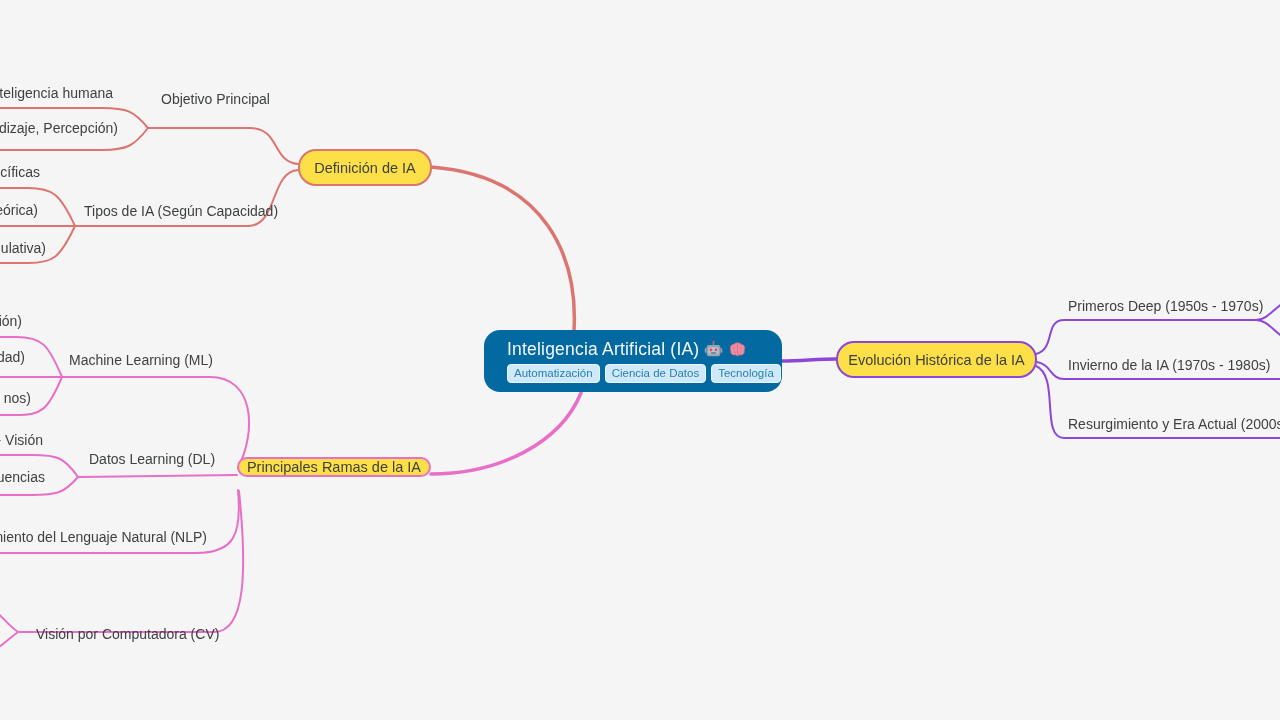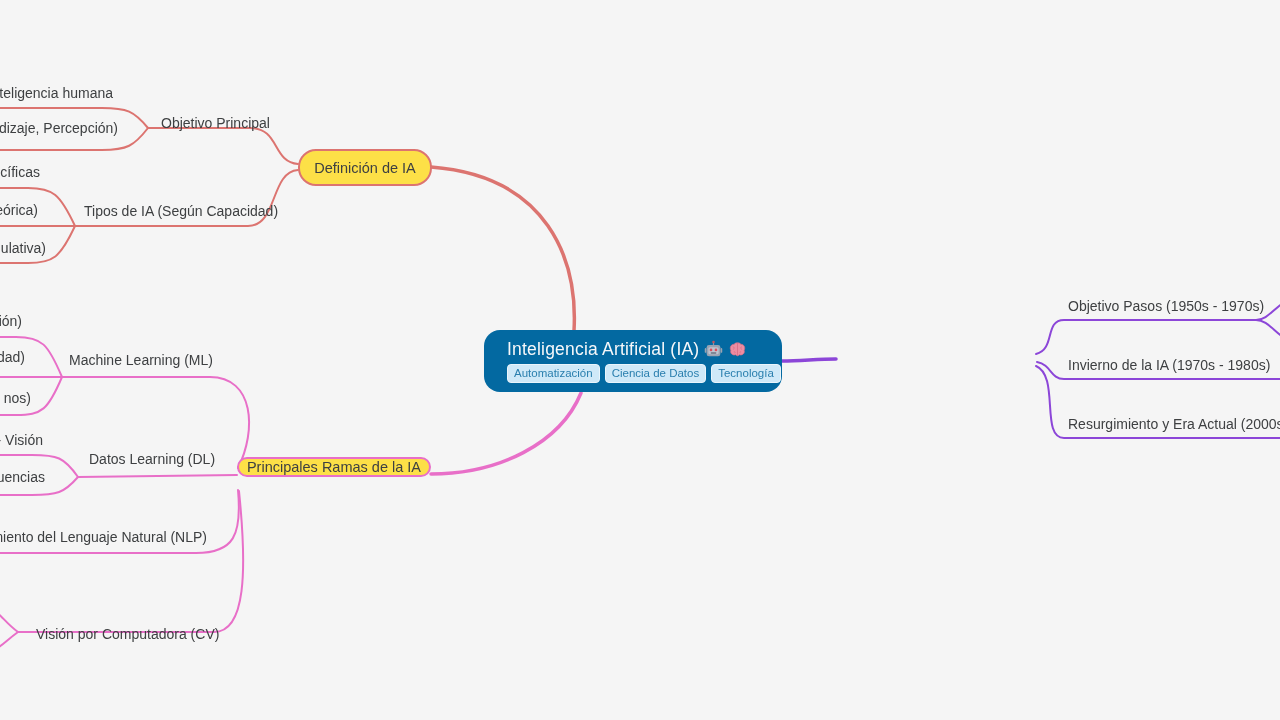--- a/index.html
+++ b/index.html
@@ -110,34 +110,37 @@
     <div class="root-tags">
       <span class="tag">Automatización</span>
       <span class="tag">Ciencia de Datos</span>
       <span class="tag">Tecnología</span>
     </div>
   </div>
 
   <div class="node-box b-salmon" style="left:298px;top:149px;width:134px;height:37px;">
     <span>Definición de IA</span>
   </div>
+  <div class="node-box b-purple" style="left:836px;top:341px;width:201px;height:37px;">
+    <span>Evolución Histórica de la IA</span>
+  </div>
   <div class="node-box b-pink" style="left:237px;top:457px;width:194px;height:20px;">
     <span>Principales Ramas de la IA</span>
   </div>
 
-  <span class="lbl" style="left:161px;top:115px;text-align:right;">Objetivo Principal</span>
+  <span class="lbl" style="left:161px;top:91px;text-align:right;">Objetivo Principal</span>
   <span class="lbl" style="right:1167px;top:85px;">nteligencia humana</span>
   <span class="lbl" style="right:1162px;top:120px;">dizaje, Percepción)</span>
 
   <span class="lbl" style="left:84px;top:203px;">Tipos de IA (Según Capacidad)</span>
   <span class="lbl" style="right:1240px;top:164px;">ecíficas</span>
   <span class="lbl" style="right:1242px;top:202px;">eórica)</span>
   <span class="lbl" style="right:1234px;top:240px;">ulativa)</span>
 
-  <span class="lbl" style="left:1068px;top:298px;">Objetivo Pasos (1950s - 1970s)</span>
+  <span class="lbl" style="left:1068px;top:298px;">Primeros Deep (1950s - 1970s)</span>
   <span class="lbl" style="left:1068px;top:357px;">Invierno de la IA (1970s - 1980s)</span>
   <span class="lbl" style="left:1068px;top:416px;">Resurgimiento y Era Actual (2000s -</span>
 
   <span class="lbl" style="left:69px;top:352px;">Machine Learning (ML)</span>
   <span class="lbl" style="right:1258px;top:313px;">ión)</span>
   <span class="lbl" style="right:1255px;top:349px;">dad)</span>
   <span class="lbl" style="right:1249px;top:390px;margin-left:20px;">nos)</span>
 
   <span class="lbl" style="left:89px;top:451px;">Datos Learning (DL)</span>
   <span class="lbl" style="right:1237px;top:432px;">- Visión</span>

